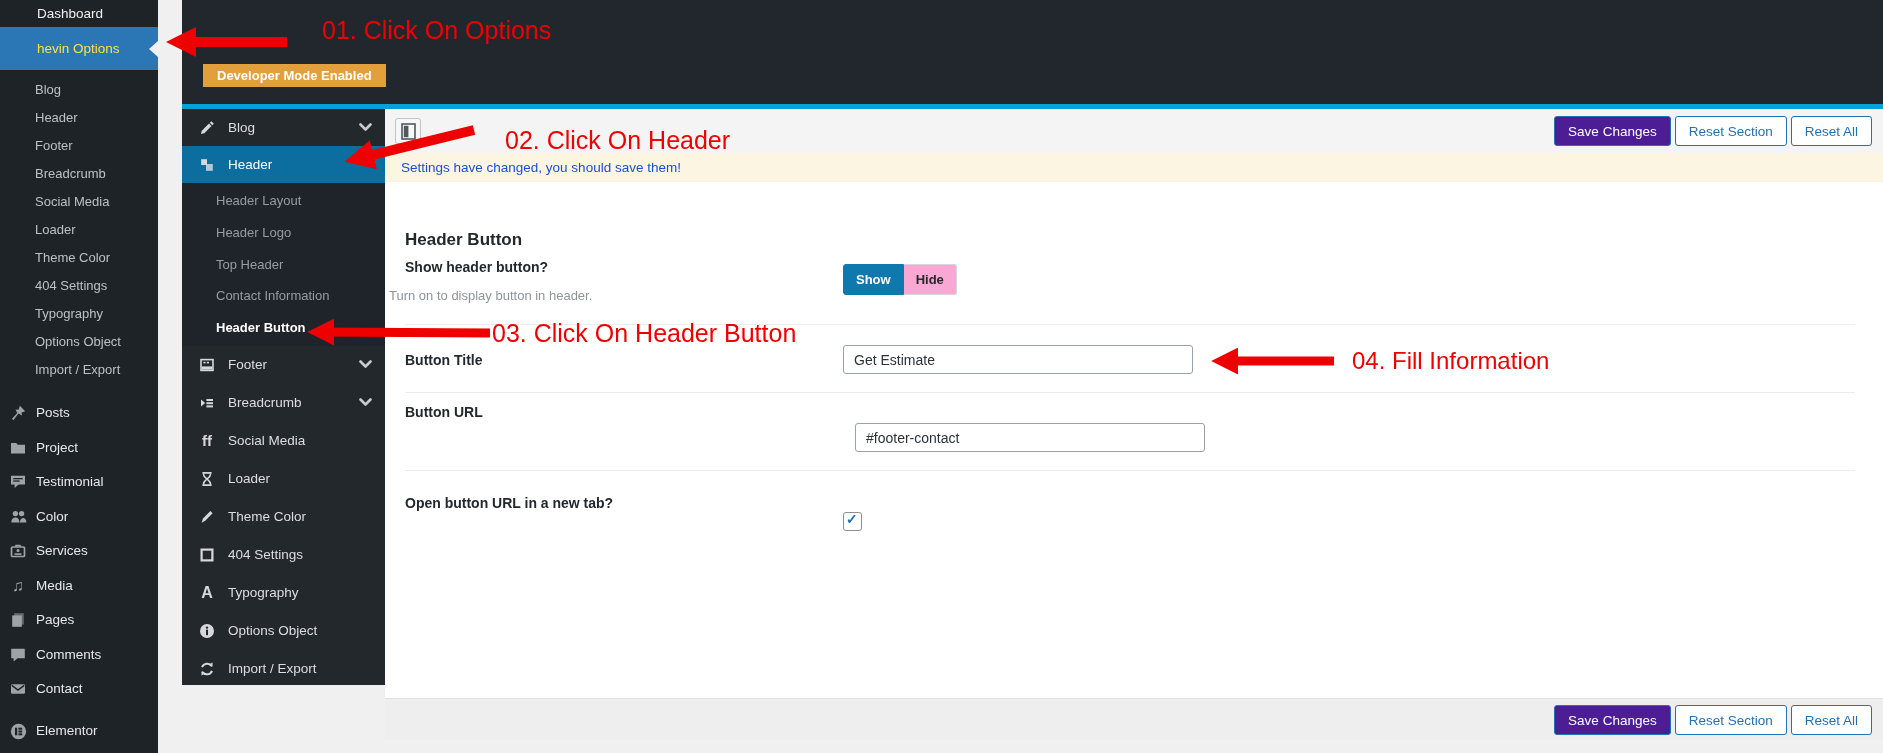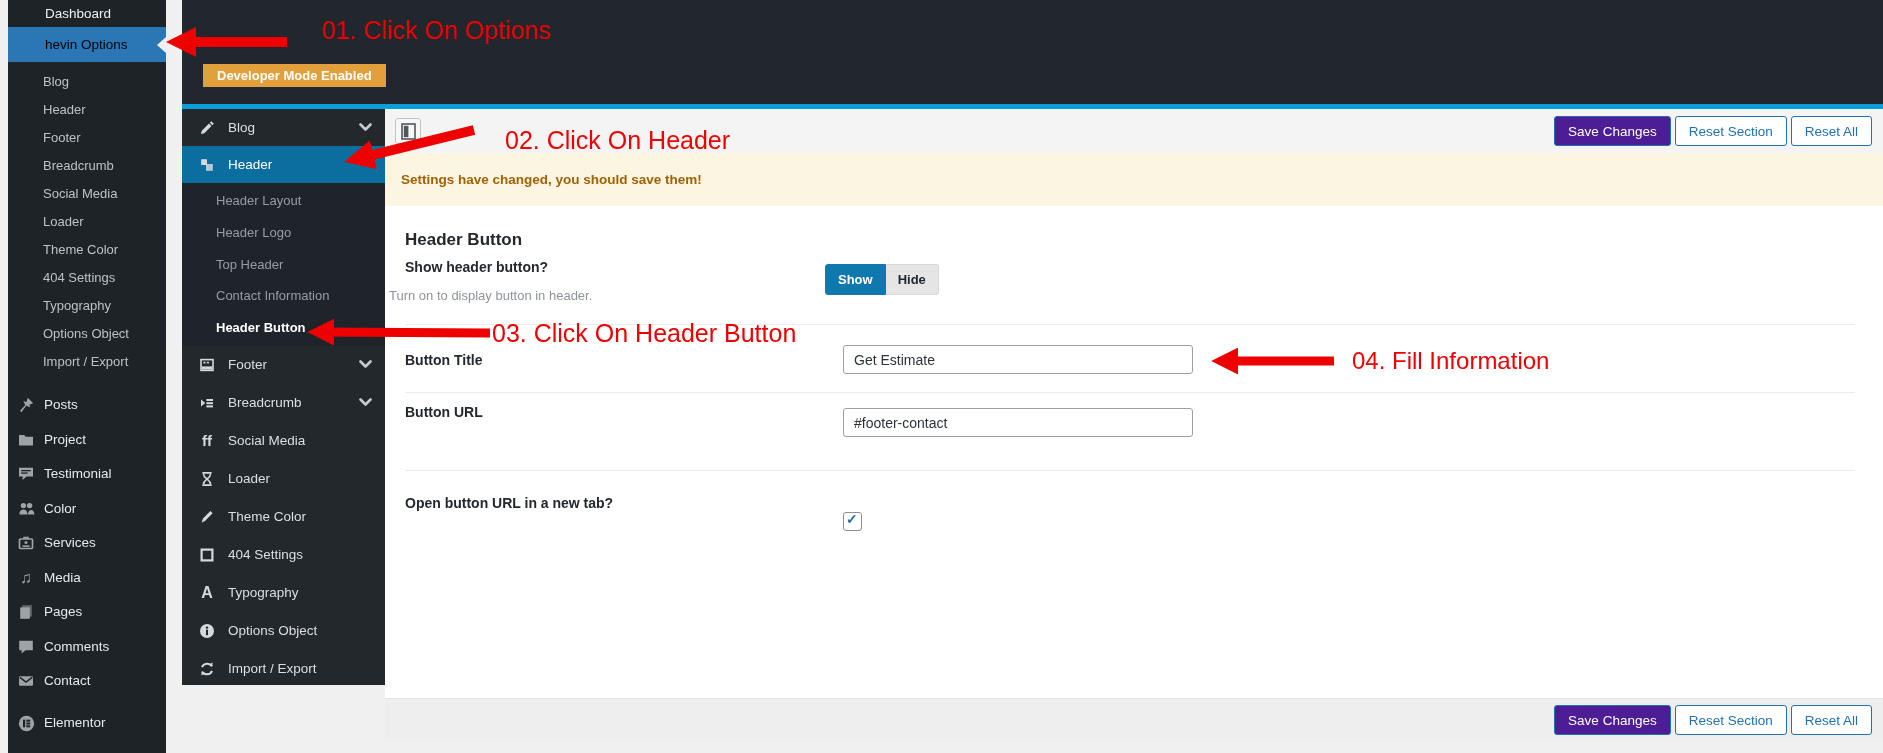--- a/index.html
+++ b/index.html
@@ -1,24 +1,24 @@
 <!DOCTYPE html>
 <html><head>
 <meta charset="utf-8">
 <style>
   html,body{margin:0;padding:0}
   body{width:1883px;height:753px;position:relative;overflow:hidden;
        background:#f0f0f1;font-family:"Liberation Sans",sans-serif;
        --red:#ee0000;--accent:#0a9fd8;--badge:#e2a03c;--blue:#2271b1;--wpblue:#2b77b5;--navblue:#0b6e9e;}
 
   
-  #admin-sidebar{position:absolute;left:8px;top:0;width:158px;height:753px;background:#1d2327}
+  #admin-sidebar{position:absolute;left:0;top:0;width:158px;height:753px;background:#1d2327}
   .wp-top-item{height:27px;display:flex;align-items:center;gap:9px;padding-left:10px;
                font-size:13.5px;color:#f0f0f1;cursor:pointer}
-  .wp-top-item.active{height:35px;background:var(--wpblue);position:relative;color:#000000}
+  .wp-top-item.active{height:43px;background:var(--wpblue);position:relative;color:#fde047}
   .wp-top-item.active::after{content:"";position:absolute;right:0;top:50%;margin-top:-8px;
                border:8px solid transparent;border-right:9px solid #f0f0f1}
   .wp-ico{width:18px;display:flex;justify-content:center;align-items:center;color:#9ea3a8;flex:0 0 18px}
   .wp-top-item.active .wp-ico{color:#fff}
   #wp-submenu{padding:6px 0 8px}
   .wp-sub-item{height:28px;line-height:28px;padding-left:35px;font-size:13px;color:#bcc1c5;cursor:pointer}
   #wp-menu{margin-top:13px}
   .wp-menu-item{height:34.5px;display:flex;align-items:flex-start;gap:9px;padding-left:9px;
                 font-size:13.5px;color:#e6e9ec;cursor:pointer}
   #wp-menu-bottom{margin-top:7px}
@@ -46,34 +46,34 @@
   
   #content{position:absolute;left:385px;top:109px;width:1498px;height:589px;background:#fff}
   #content-toolbar{position:absolute;top:0;left:0;right:0;height:44px;background:#f4f4f4}
   #expand-btn{position:absolute;left:10px;top:9px;width:26px;height:26px;background:#f6f7f7;
               border:1px solid #c3c4c7;border-radius:3px;display:flex;align-items:center;
               justify-content:center;cursor:pointer;padding:0}
   .btn-group{display:flex;gap:4px;position:absolute;right:11px;top:7px}
   .btn{height:30px;padding:0 13px;font-size:13.5px;border-radius:3px;border:1px solid var(--blue);
        background:#fff;color:var(--blue);font-family:inherit;cursor:pointer}
   .btn.primary{background:#4c1d95;color:#fff}
-  #notice{position:absolute;top:44px;left:0;right:0;height:53px;background:#fcf5e1;display:flex;
-          align-items:center;padding-left:16px;font-size:13.5px;font-weight:700;color:#a16207}
+  #notice{position:absolute;top:44px;left:0;right:0;height:29px;background:#fcf5e1;display:flex;
+          align-items:center;padding-left:16px;font-size:13.5px;font-weight:400;color:#1d4ed8}
   #section-title{position:absolute;left:20px;top:121px;font-size:17px;font-weight:600;color:#23282d}
   .frow{position:absolute;left:0;right:0}
   .flabel{position:absolute;left:20px;font-size:14px;font-weight:600;color:#23282d}
   .fdesc{position:absolute;left:4px;font-size:13px;color:#8f9499}
   .divider{position:absolute;left:20px;right:28px;height:1px;background:#ececec}
   .text-input{position:absolute;left:458px;width:350px;height:29px;border:1px solid #9aa0a6;
               border-radius:3px;padding:0 10px;font-size:14px;color:#2c3338;font-family:inherit;
               box-sizing:border-box;background:#fff}
-  .toggle{position:absolute;left:440px;display:flex;height:35px}
+  .toggle{position:absolute;left:458px;display:flex;height:35px}
   .tbtn{height:31px;padding:0 12px;font-size:13px;font-weight:bold;font-family:inherit;cursor:pointer}
   .tbtn.on{background:#0f78ad;color:#fff;border:1px solid #0f78ad;border-radius:3px 0 0 3px}
-  .tbtn.off{background:#e5e5e5;color:#23282d;border:1px solid #d5d7da;border-left:none;border-radius:0 3px 3px 0}
+  .tbtn.off{background:#f9a8d4;color:#23282d;border:1px solid #d5d7da;border-left:none;border-radius:0 3px 3px 0}
   .checkbox{position:absolute;left:458px;width:17px;height:17px;border:1px solid #8c8f94;
             border-radius:3px;background:#fff;cursor:pointer}
   .checkbox.checked::after{content:"✓";position:absolute;left:2px;top:-2px;font-size:14px;
             font-weight:bold;color:var(--blue)}
   #bottom-bar{position:absolute;left:385px;top:698px;width:1498px;height:42px;background:#eeeeef;
               border-top:1px solid #e2e2e4;box-sizing:border-box}
 
   
   #anno-svg{position:absolute;left:0;top:0;width:1883px;height:753px;pointer-events:none;z-index:60}
   .anno-text{position:absolute;color:var(--red);font-weight:normal;z-index:61;white-space:nowrap}
@@ -360,21 +360,21 @@
   <div class="divider" style="top:215px"></div>
 
   <div class="frow" style="top:215px;height:68px">
     <div class="flabel" style="top:28px">Button Title</div>
     <input class="text-input" style="top: 21px;" type="text" value="Get Estimate">
   </div>
   <div class="divider" style="top:283px"></div>
 
   <div class="frow" style="top:283px;height:78px">
     <div class="flabel" style="top:12px">Button URL</div>
-    <input class="text-input" style="top: 16px;" type="text" value="#footer-contact">
+    <input class="text-input" style="top: 31px; margin-left: 12px;" type="text" value="#footer-contact">
   </div>
   <div class="divider" style="top:361px"></div>
 
   <div class="frow" style="top:361px;height:90px">
     <div class="flabel" style="top:25px">Open button URL in a new tab?</div>
     <div class="checkbox checked" style="top:42px"></div>
   </div>
 </div>
 
 <div id="bottom-bar">

